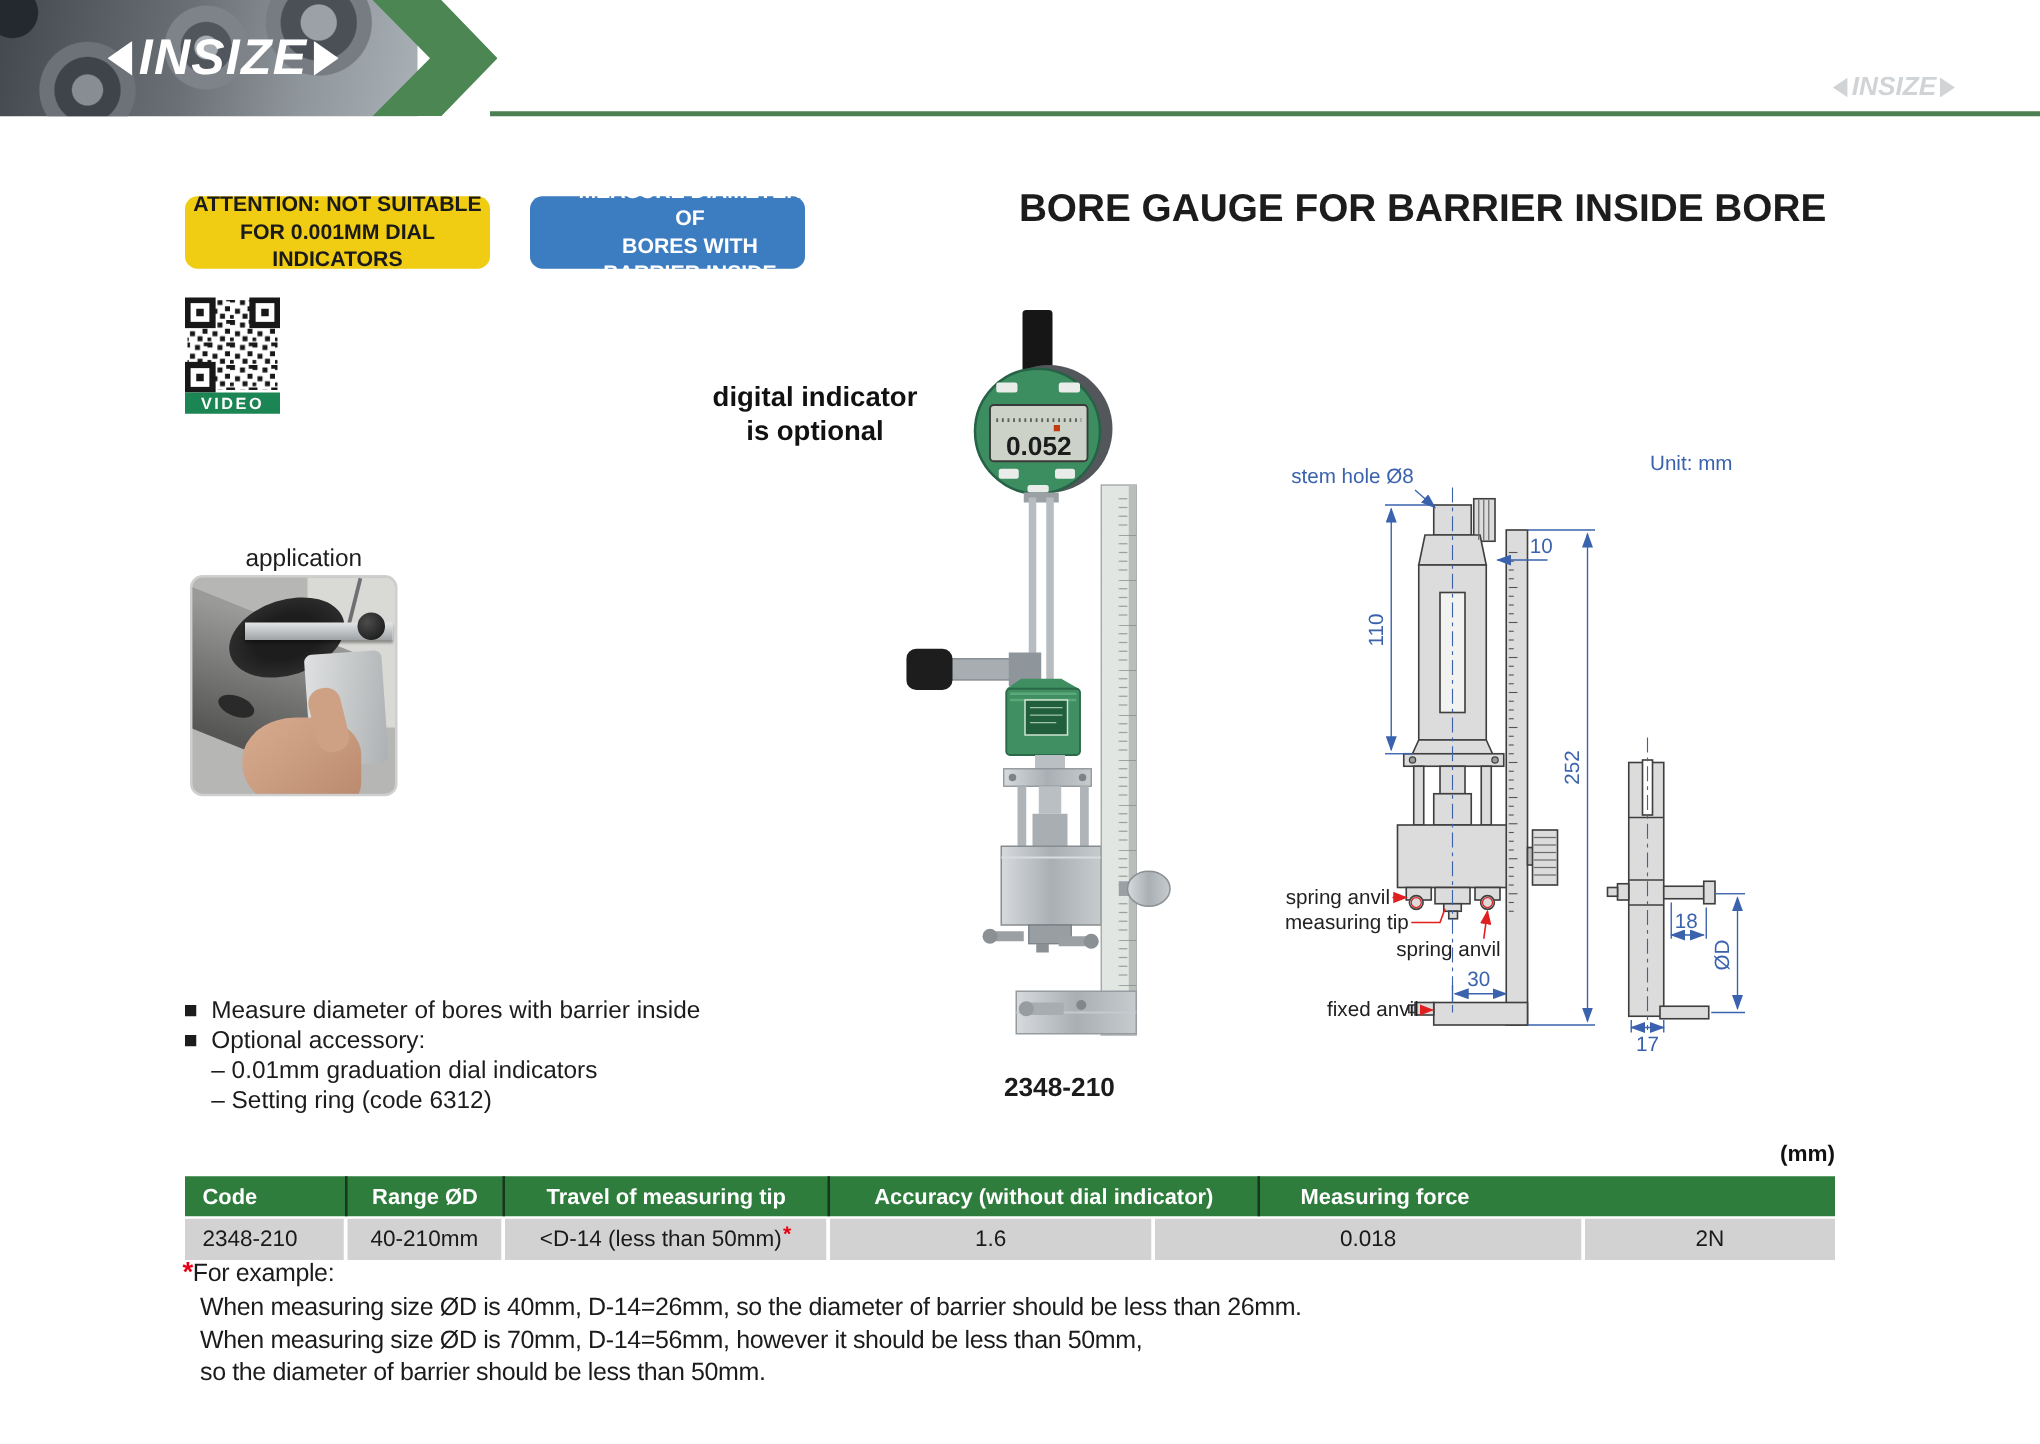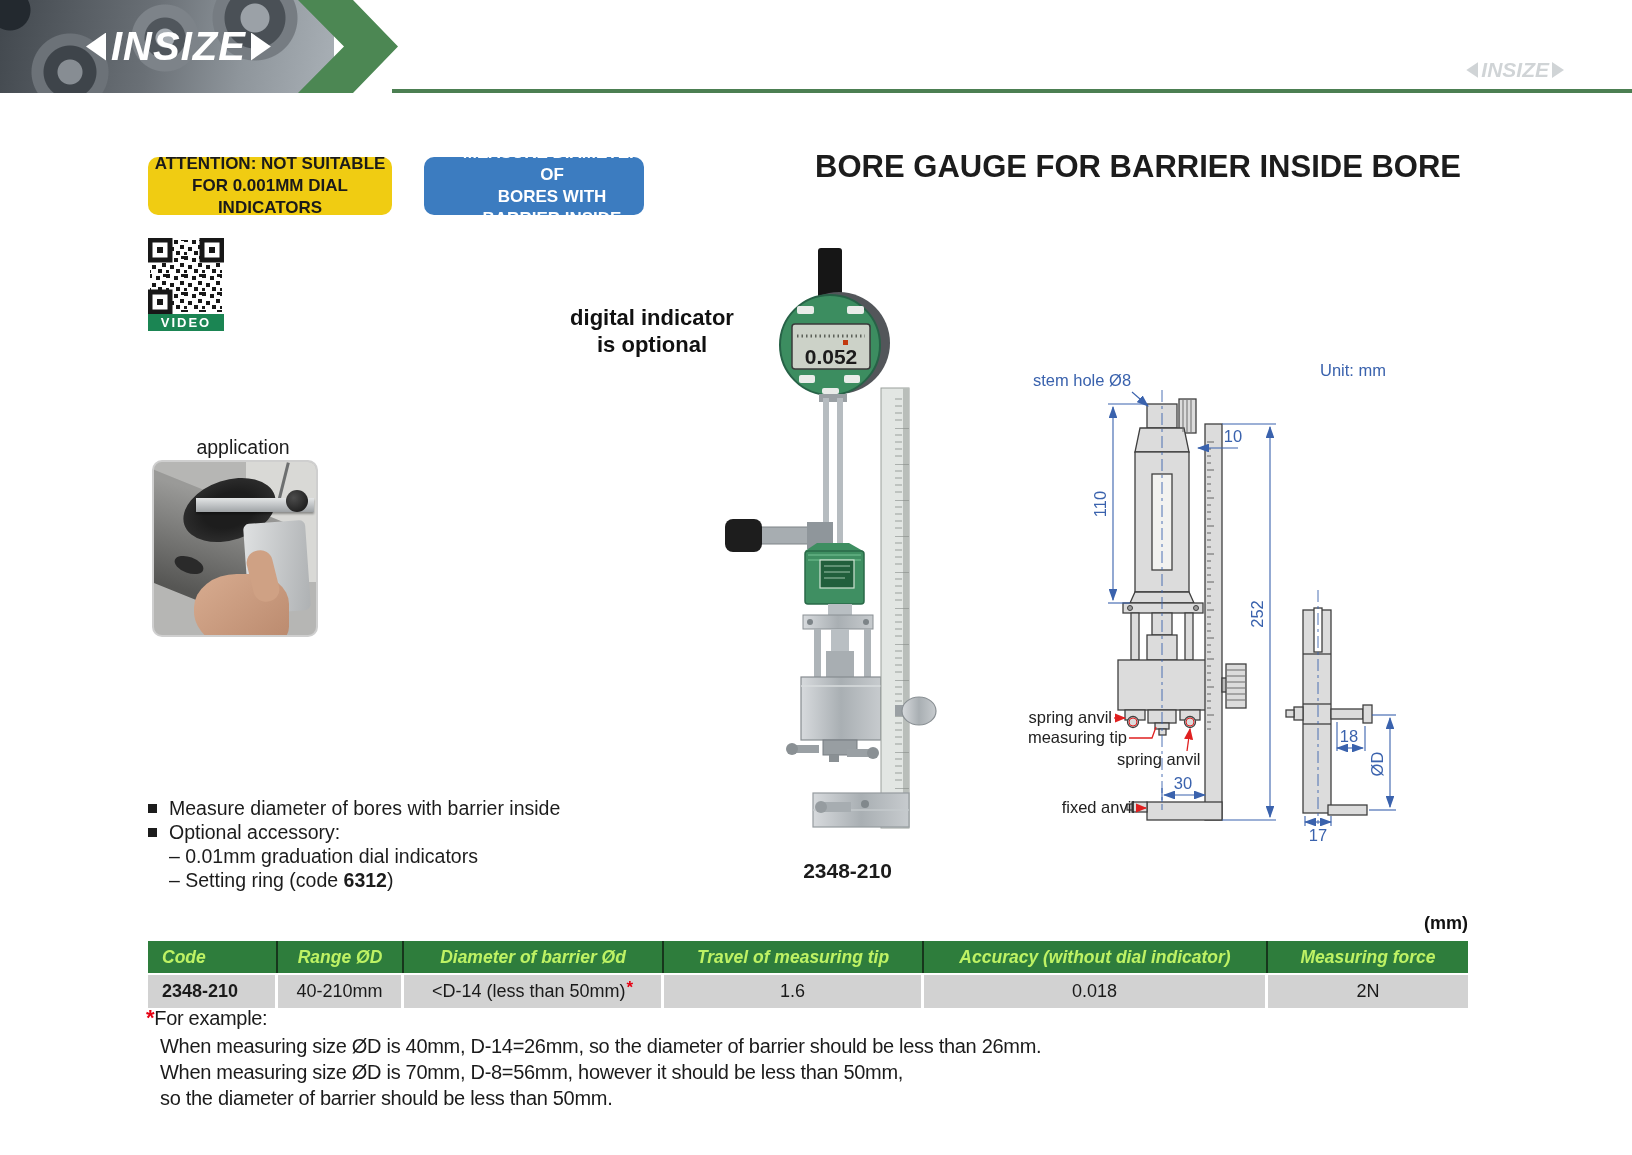--- a/index.html
+++ b/index.html
@@ -61,26 +61,26 @@
   .prod-caption { position:absolute; left:725px; top:859px; width:245px; text-align:center;
     font-size:21px; font-weight:bold; color:#1c1c1c; }
   .prod-svg { position:absolute; left:725px; top:248px; }
   .diagram-svg { position:absolute; left:980px; top:352px; }
 
   
   .features { position:absolute; left:146px; top:755px; font-size:19.5px; color:#1c1c1c; line-height:24px;margin-top:41px; }
   .feat-row { display:flex; align-items:flex-start; }
   .feat-row .sq { width:9px; height:9px; background:#1c1c1c; margin:8px 12px 0 2px; flex:none; }
   .feat-sub { padding-left:23px; }
-  .bold { font-weight:bold; }
+  .bold { font-weight:normal; }
 
   
   .mm-note { position:absolute; right:164px; top:913px; font-size:18px; font-weight:bold; color:#111; }
   .spec-table { position:absolute; left:148px; top:941px; width:1320px; }
-  .t-head { display:flex; height:32px; background:#2e7d3c; color:#bef264; font-weight:bold; font-size:17.5px;font-style:italic; }
+  .t-head { display:flex; height:32px; background:#2e7d3c; color:#ffffff; font-weight:bold; font-size:17.5px; }
   .t-head .cell { display:flex; align-items:center; justify-content:center; border-right:2px solid #17361c; }
   .t-head .cell:first-child { justify-content:flex-start; padding-left:14px; }
   .t-head .cell:last-child { border-right:none; }
   .t-row { display:flex; height:33px; background:#d2d2d2; color:#1a1a1a; font-size:18px; margin-top:2px; }
   .t-row .cell { display:flex; align-items:center; justify-content:center; border-right:3px solid #fff; }
   .t-row .cell:first-child { justify-content:flex-start; padding-left:14px; }
   .t-row .cell:last-child { border-right:none; }
   .c0{width:130px}.c1{width:126px}.c2{width:260px}.c3{width:260px}.c4{width:344px}.c5{width:200px}
   .red-star { color:#e60012; font-weight:bold; font-size:17px; position:relative; top:-4px; margin-left:1px; }
 
@@ -442,21 +442,20 @@
     <div class="feat-sub">
       <span>– Setting ring (code </span><span class="bold">6312</span><span>)</span>
     </div>
   </div>
 
   <div class="mm-note">(mm)</div>
   <div class="spec-table">
     <div class="t-head">
       <div class="cell c0">Code</div>
       <div class="cell c1">Range ØD</div>
-      <div class="cell c2">Diameter of barrier Ød</div>
       <div class="cell c3">Travel of measuring tip</div>
       <div class="cell c4">Accuracy (without dial indicator)</div>
       <div class="cell c5">Measuring force</div>
     </div>
     <div class="t-row">
       <div class="cell c0 bold">2348-210</div>
       <div class="cell c1">40-210mm</div>
       <div class="cell c2">
         <span>&lt;D-14 (less than 50mm)</span>
           <span class="red-star">*</span>
@@ -466,18 +465,18 @@
       <div class="cell c5">2N</div>
     </div>
   </div>
 
   <div class="footnote">
     <div>
       <span class="star">*</span><span>For example:</span>
     </div>
     <div class="fn-lines">
       <div>When measuring size ØD is 40mm, D-14=26mm, so the diameter of barrier should be less than 26mm.</div>
-      <div>When measuring size ØD is 70mm, D-8=56mm, however it should be less than 50mm,</div>
+      <div>When measuring size ØD is 70mm, D-14=56mm, however it should be less than 50mm,</div>
       <div>so the diameter of barrier should be less than 50mm.</div>
     </div>
   </div>
 
 </div>
 
 </body></html>

